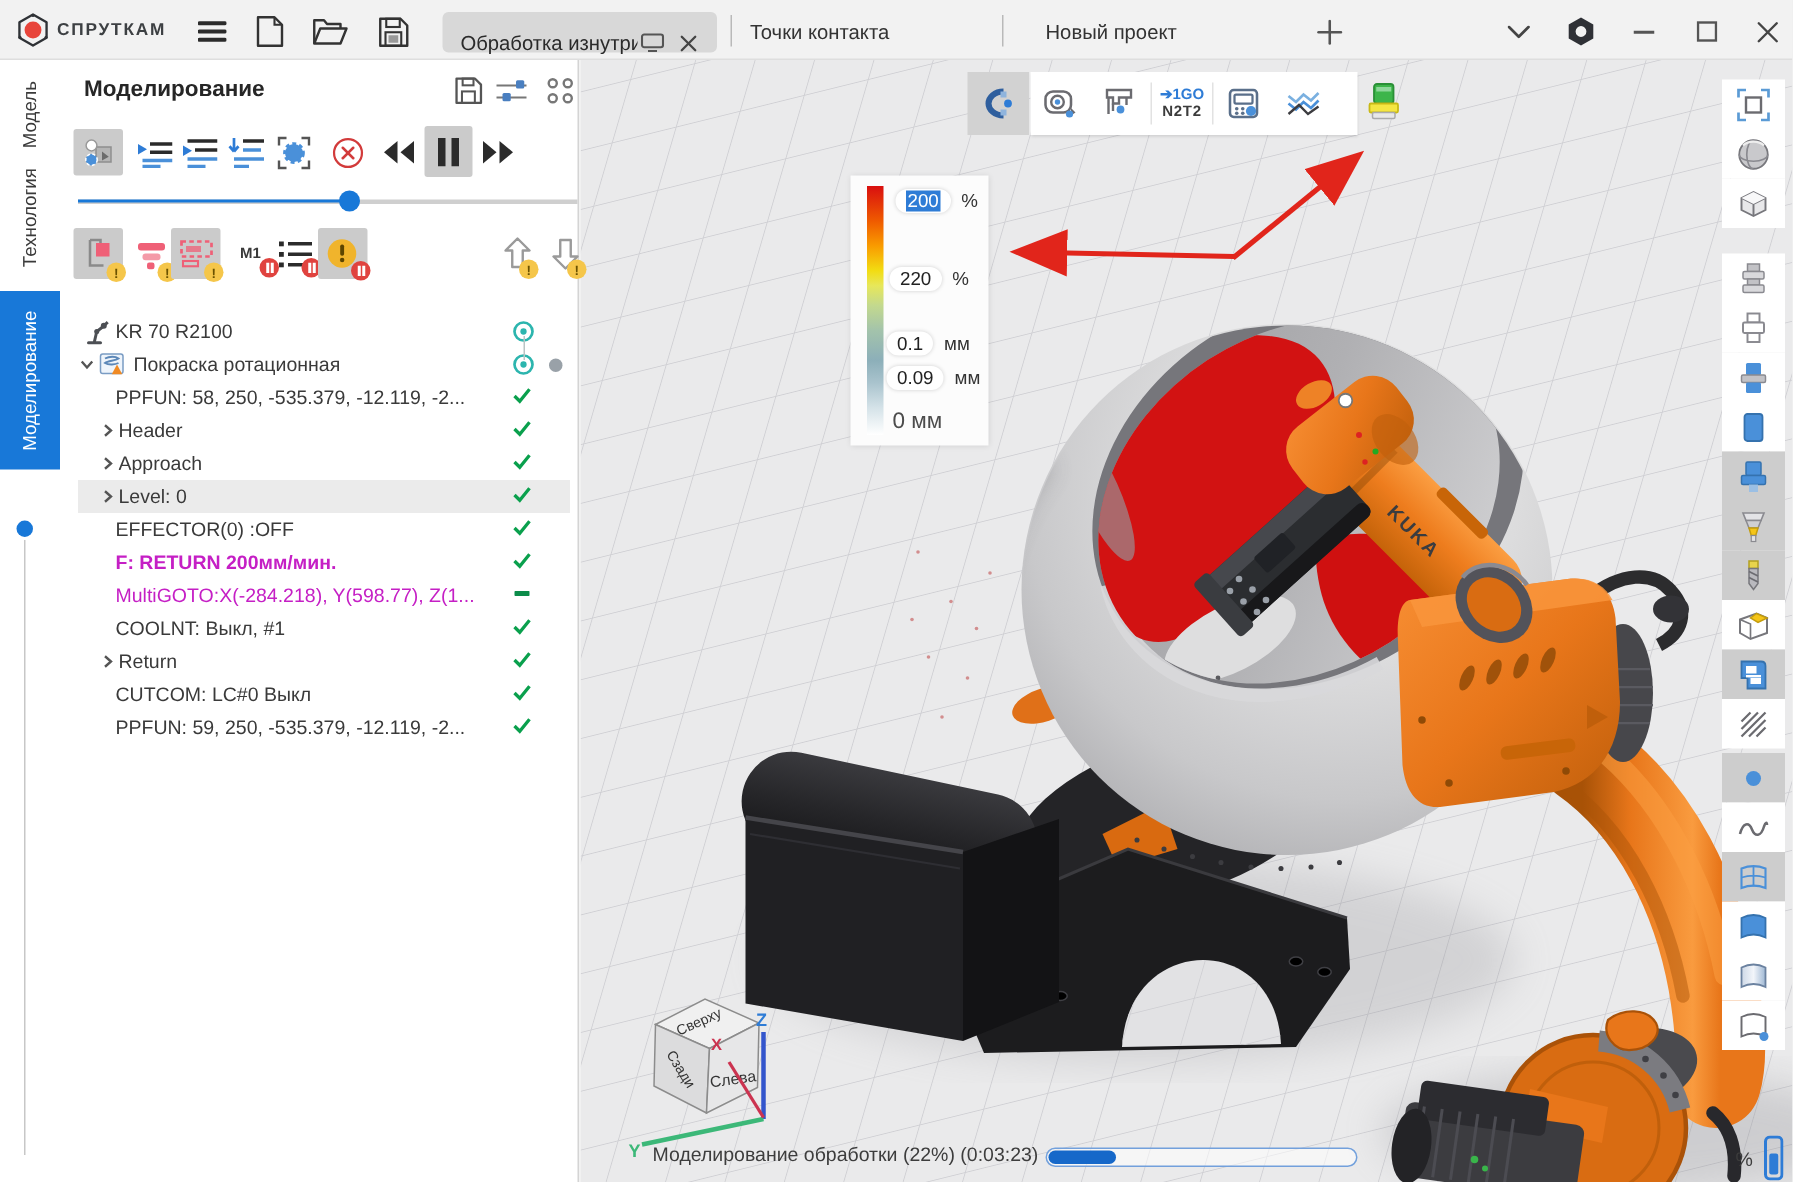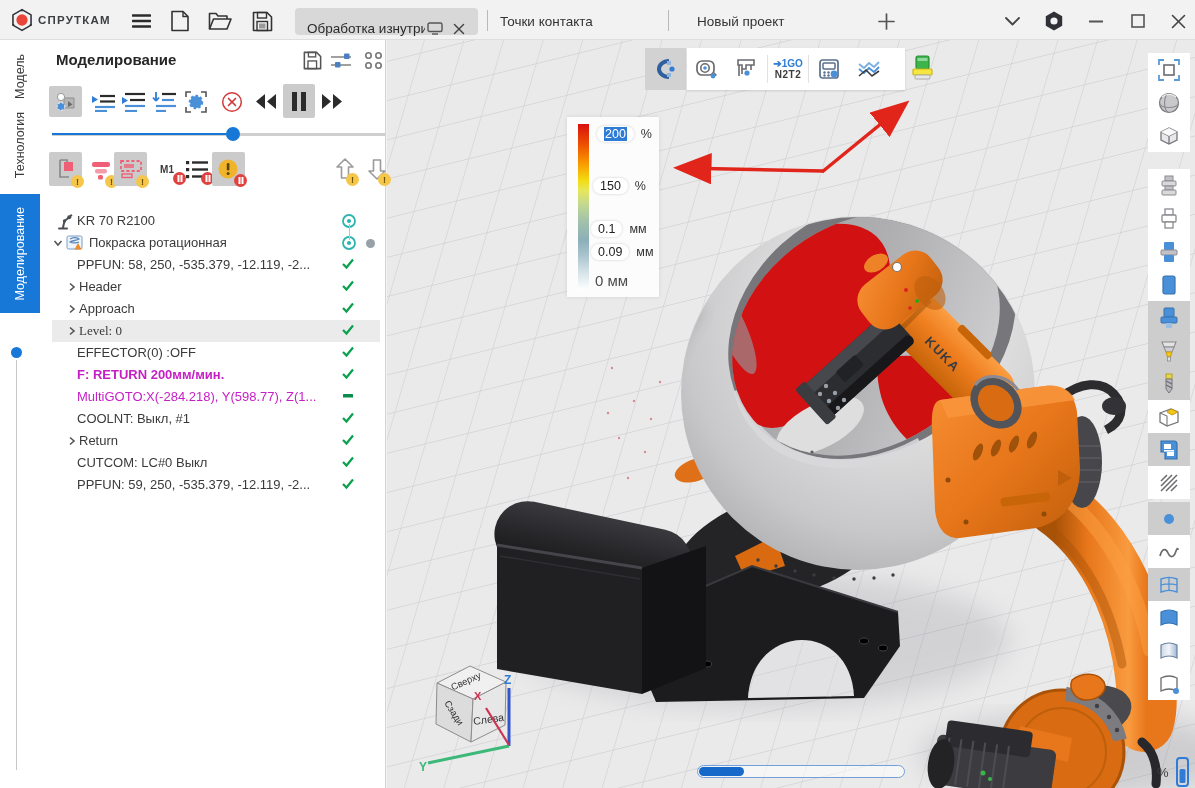--- a/index.html
+++ b/index.html
@@ -37,21 +37,21 @@
   .badge.pause { background:#e0433f; }
   .slider-track { position:absolute; left:12px; top:93px; width:333px; height:2.5px; background:#cfcfcf; }
   .slider-fill { position:absolute; left:0; top:0; width:181px; height:2px; background:#1878d8; }
   .slider-knob { position:absolute; left:174px; top:-6px; width:14px; height:14px; border-radius:50%; background:#1878d8; }
 
   
   .tree { position:absolute; left:0; top:170px; width:346px; }
   .t-row { position:absolute; left:0; width:345px; height:22px; font-size:13px; color:#3a3a3a; cursor:pointer; }
   .t-row .lbl { position:absolute; top:3px; white-space:nowrap; overflow:hidden; max-width:255px; }
   .t-row.selrow { background:#ebebeb; left:12px; width:328px; }
-  .t-row.selrow .lbl { left:27px;font-family:Liberation Serif, serif; }
+  .t-row.selrow .lbl { left:27px; }
   .t-chev { position:absolute; top:5px; width:12px; height:12px; color:#555; }
   .t-icon { position:absolute; top:2px; width:18px; height:18px; }
   .t-status { position:absolute; left:301px; top:3px; width:16px; height:16px; }
   .magenta { color:#c51fc5; }
   .magenta-b { color:#c51fc5; font-weight:bold; }
 
   
   .viewport { position:absolute; left:387px; top:40px; width:808px; height:748px; overflow:hidden; }
   .scene-svg { position:absolute; left:0; top:0; }
 
@@ -892,34 +892,35 @@
         </svg>
     </div>
 
     <div class="legend">
       <div class="bar"></div>
       <div class="val" style="left:30px;top:9px">
         <span class="box"><span class="selhl">200</span></span>
         <span class="unit">%</span>
       </div>
       <div class="val" style="left:26px;top:61px">
-        <span class="box">150</span>
+        <span class="box">220</span>
         <span class="unit">%</span>
       </div>
       <div class="val" style="left:24px;top:104px">
         <span class="box">0.1</span>
         <span class="unit">мм</span>
       </div>
       <div class="val" style="left:24px;top:127px">
         <span class="box">0.09</span>
         <span class="unit">мм</span>
       </div>
       <div class="zero">0 мм</div>
     </div>
 
+    <div class="progress-text">Моделирование обработки (22%) (0:03:23)</div>
     <div class="progress-bar">
       <div class="progress-fill"></div>
     </div>
     <div class="zoom-pct">%</div>
     <svg class="battery" viewBox="0 0 13 30">
       <rect x="1" y="1" width="11" height="28" rx="3" fill="none" stroke="#2e7cd6" stroke-width="2"></rect>
       <rect x="3.5" y="12" width="6" height="14" rx="1.5" fill="#2e7cd6"></rect>
     </svg>
   </div>
 

